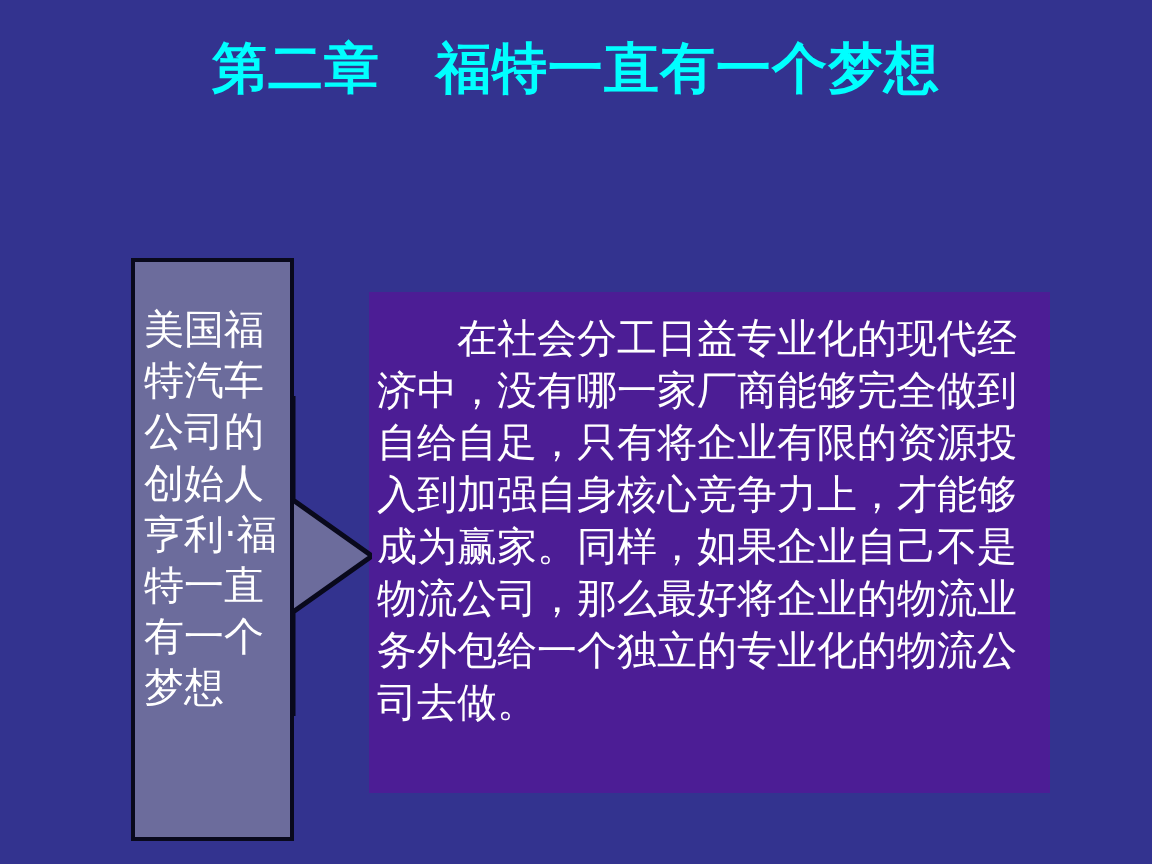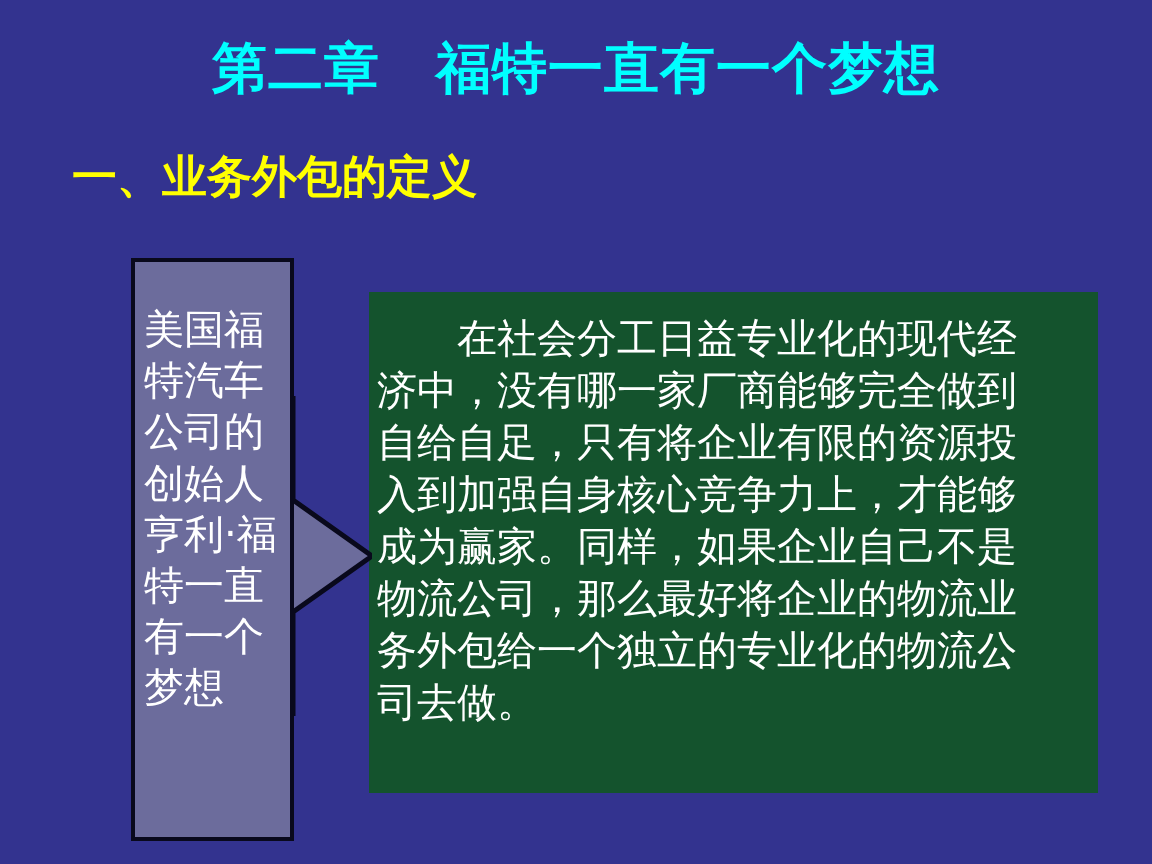--- a/index.html
+++ b/index.html
@@ -80,23 +80,22 @@
     text-align: left;
   }
 
   
   #main-box {
     position: absolute;
     left: 369px;
     top: 292px;
     width: 681px;
     height: 501px;
-    background: #14532d;
+    background: #4c1d95;
     z-index: 1;
-    padding-left: 48px;
   }
   #main-box-text {
     position: absolute;
     left: 8px;
     top: 20px;
     width: 666px;
     color: #ffffff;
     font-size: 40px;
     line-height: 1.3;
     text-indent: 80px;
@@ -104,21 +103,20 @@
     word-break: break-all;
   }
 </style>
 </head>
 <body>
 
 <div id="slide">
 
   <div id="slide-title">第二章　福特一直有一个梦想</div>
 
-  <div id="slide-subtitle">一、业务外包的定义</div>
 
   <div id="main-box">
     <div id="main-box-text">在社会分工日益专业化的现代经济中，没有哪一家厂商能够完全做到自给自足，只有将企业有限的资源投入到加强自身核心竞争力上，才能够成为赢家。同样，如果企业自己不是物流公司，那么最好将企业的物流业务外包给一个独立的专业化的物流公司去做。</div>
   </div>
 
   <svg id="arrow-shape" viewBox="0 0 192 320">
     <polygon points="0,0 113,0 113,104 192,160 113,216 113,320 0,320" fill="#6c6c9c" stroke="#09091c" stroke-width="5" stroke-linejoin="miter"></polygon>
   </svg>
 
   <div id="left-box">

